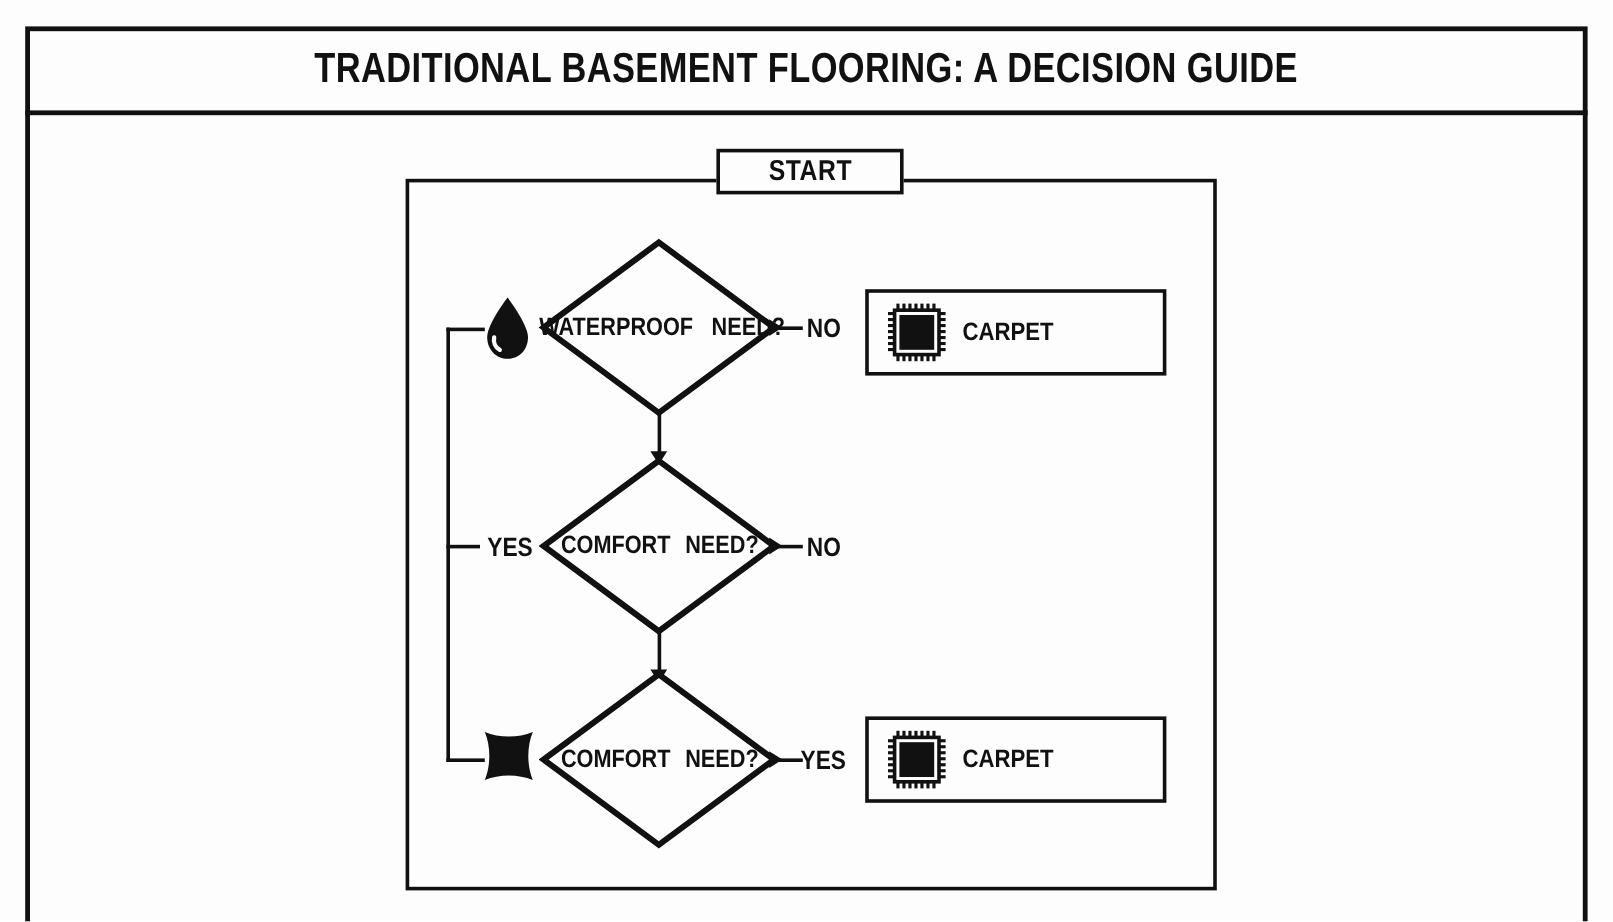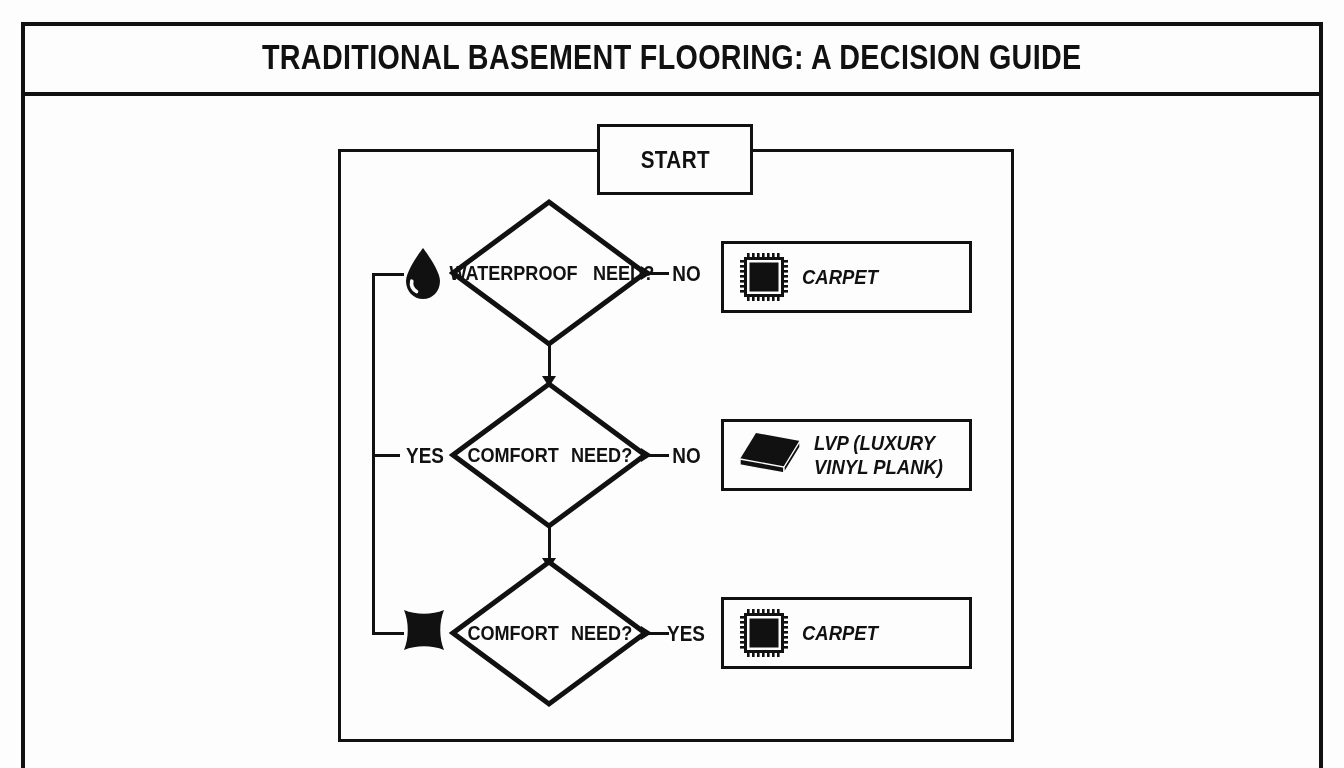--- a/index.html
+++ b/index.html
@@ -69,21 +69,21 @@
     border: 3px solid #111111;
     background: transparent;
   }
 
   
   .start-node {
     position: absolute;
     left: 597px;
     top: 124px;
     width: 156px;
-    height: 71px;
+    height: 38px;
     box-sizing: border-box;
     border: 3px solid #111111;
     background: #fdfdfd;
     display: flex;
     align-items: center;
     justify-content: center;
     z-index: 5;
   }
   .start-label {
     font-family: "Liberation Sans Narrow", "Liberation Sans", sans-serif;
@@ -171,21 +171,20 @@
     position: absolute;
     left: 721px;
     width: 251px;
     height: 72px;
     box-sizing: border-box;
     border: 3px solid #111111;
     background: #fdfdfd;
     display: flex;
     align-items: center;
     z-index: 4;
-    font-style: italic;
   }
   .result-icon {
     width: 56px;
     height: 56px;
     margin-left: 12px;
     margin-right: 10px;
     flex: 0 0 auto;
     display: flex;
     align-items: center;
     justify-content: center;
@@ -343,33 +342,20 @@
             <rect x="45" y="35" width="6" height="2.6"></rect>
           <rect x="45" y="40" width="6" height="2.6"></rect>
         </g>
         <rect x="8.5" y="8.5" width="37" height="37" fill="none" stroke="#111111" stroke-width="3"></rect>
         <rect x="12.5" y="12.5" width="29" height="29" fill="#111111"></rect>
       </svg>
     </div>
     <div class="result-label">CARPET</div>
   </div>
 
-  <div class="result-box" style="top:419px;">
-    <div class="result-icon" style="width:68px; height:56px;">
-      <svg width="68" height="56" viewBox="0 0 68 56" aria-hidden="true">
-
-        <polygon points="20,6 64,14 48,40 4,32" fill="#111111"></polygon>
-
-        <polygon points="4,32 48,40 48,46 4,38" fill="#111111" stroke="#fdfdfd" stroke-width="1.4"></polygon>
-        <polygon points="48,40 64,14 64,20 48,46" fill="#111111" stroke="#fdfdfd" stroke-width="1.4"></polygon>
-      </svg>
-    </div>
-    <div class="result-label">LVP (LUXURY
-VINYL PLANK)</div>
-  </div>
 
   <div class="result-box" style="top:597px;">
     <div class="result-icon">
       <svg width="54" height="54" viewBox="0 0 54 54" aria-hidden="true">
         <g fill="#111111">
           <rect x="10" y="3" width="2.6" height="6"></rect>
             <rect x="15" y="3" width="2.6" height="6"></rect>
           <rect x="20" y="3" width="2.6" height="6"></rect>
             <rect x="25" y="3" width="2.6" height="6"></rect>
           <rect x="30" y="3" width="2.6" height="6"></rect>

